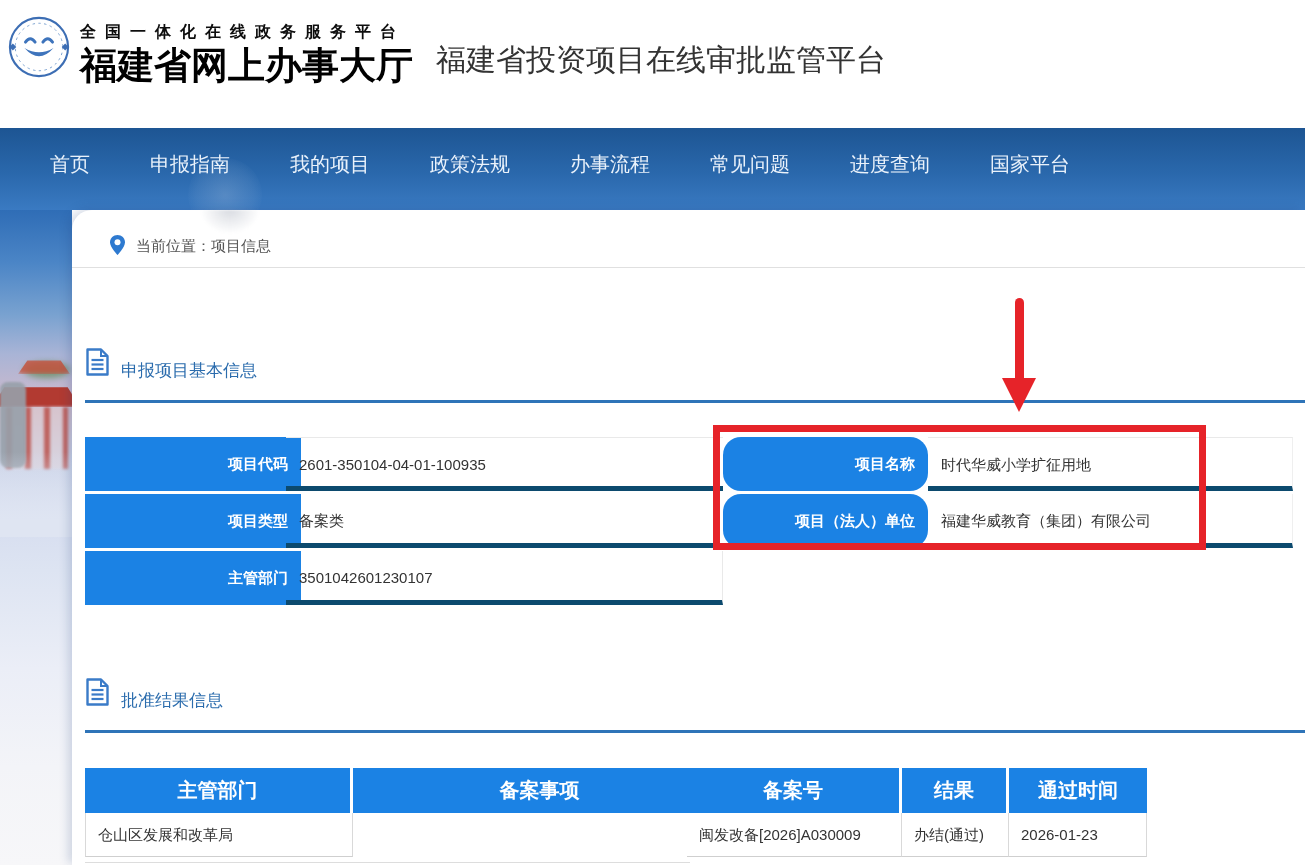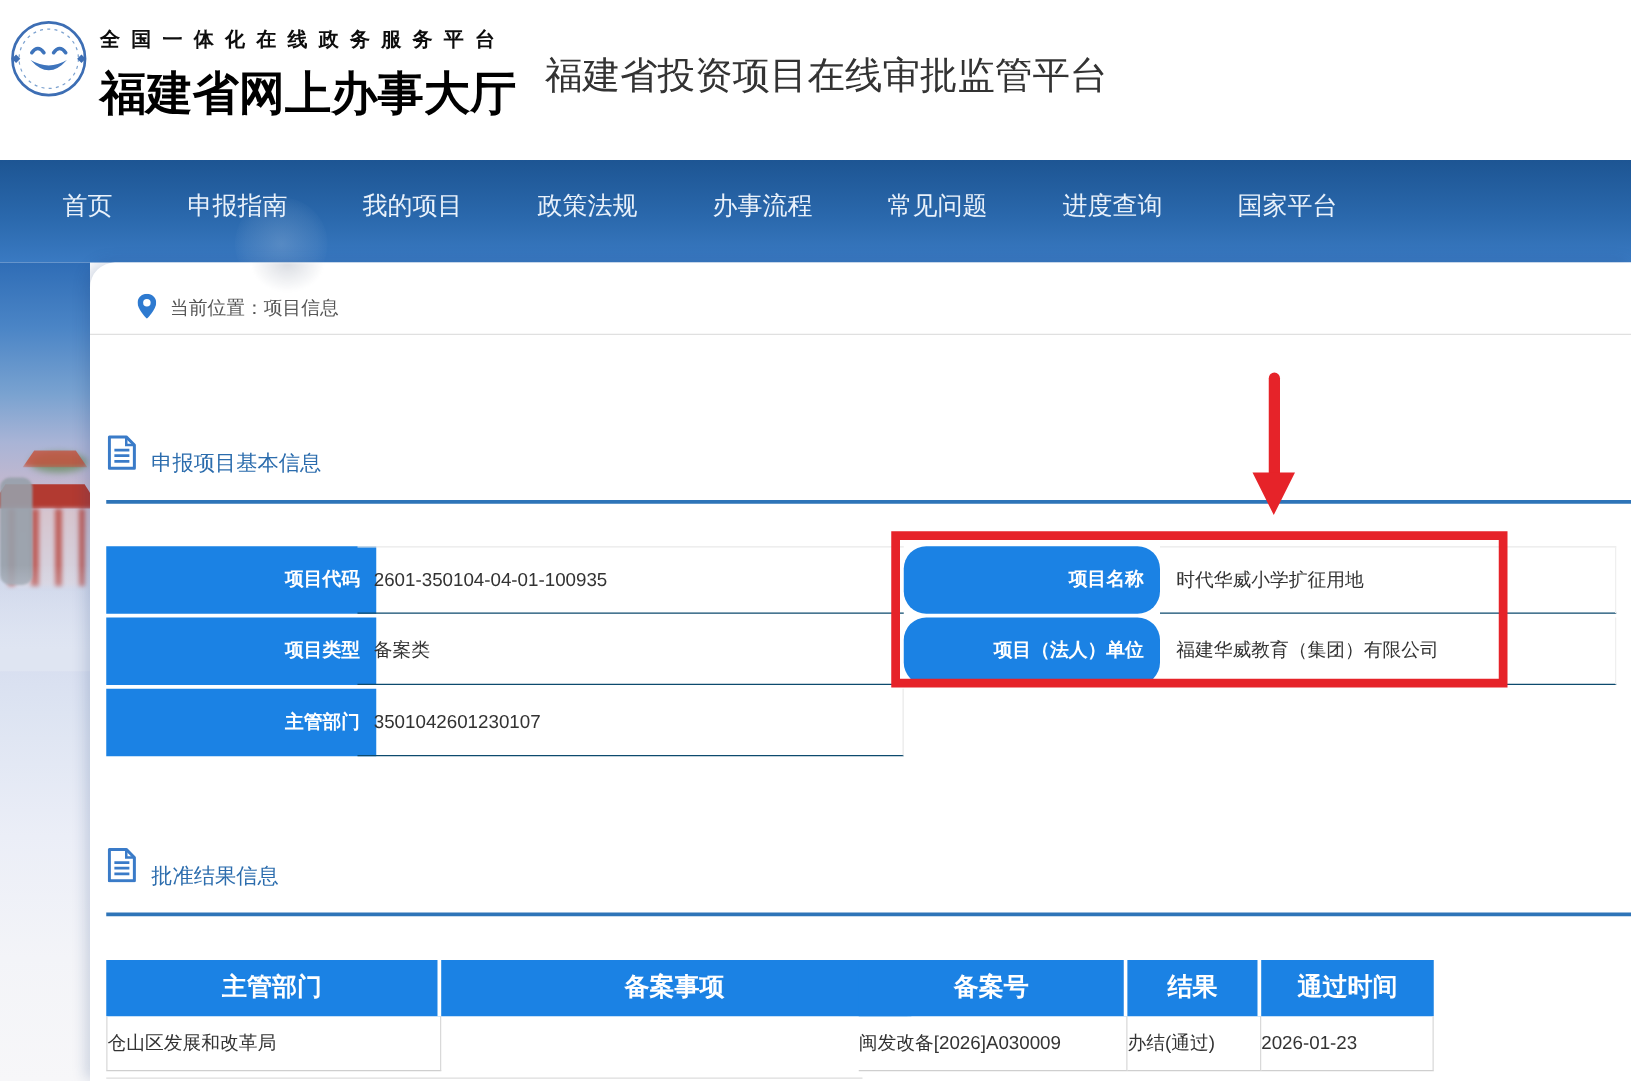--- a/index.html
+++ b/index.html
@@ -4,21 +4,21 @@
 <style>
   * { margin: 0; padding: 0; box-sizing: border-box; }
   html, body { width: 1305px; height: 865px; overflow: hidden; }
   body { font-family: "Liberation Sans", sans-serif; background: #fff; position: relative; }
 
   
   .header { position: absolute; left: 0; top: 0; width: 1305px; height: 128px; background: #fff; z-index: 2; }
   .logo-seal { position: absolute; left: 8px; top: 16px; width: 62px; height: 62px; }
   .logo-text { position: absolute; left: 80px; top: 22px; }
   .logo-line1 { font-size: 16px; font-weight: bold; letter-spacing: 9px; color: #0d0d0d; white-space: nowrap; }
-  .logo-line2 { font-family: "Liberation Serif", serif; font-size: 37px; font-weight: bold; color: #000; line-height: 1.1; margin-top: 13px; white-space: nowrap; }
+  .logo-line2 { font-family: "Liberation Serif", serif; font-size: 37px; font-weight: bold; color: #000; line-height: 1.1; margin-top: 3px; white-space: nowrap; }
   .platform-title { position: absolute; left: 436px; top: 40px; font-size: 30px; color: #333; white-space: nowrap; }
 
   
   .nav { position: absolute; left: 0; top: 128px; width: 1305px; height: 82px; z-index: 1;
          background: linear-gradient(180deg, #1d5593 0%, #2a68ac 55%, #3a7ac2 100%); }
   .nav-items { position: absolute; left: 50px; top: 23px; display: flex; gap: 60px; }
   .nav-item { color: #eaf2fb; font-size: 20px; white-space: nowrap; cursor: pointer; }
   .nav-emblem { position: absolute; left: 188px; top: 30px; width: 74px; height: 74px; border-radius: 50%;
                 background: radial-gradient(circle, rgba(150,180,215,0.35) 0%, rgba(150,180,215,0.12) 55%, rgba(150,180,215,0) 75%); }
   .nav-emblem-base { position: absolute; left: 200px; top: 210px; width: 60px; height: 24px; z-index: 3;
@@ -51,34 +51,34 @@
   .section-title { position: absolute; font-size: 17px; color: #2b6cad; white-space: nowrap; }
   .sec1-title { left: 49px; top: 149px; }
   .sec2-title { left: 49px; top: 479px; }
   .section-underline { position: absolute; left: 13px; right: 0; height: 3px; background: #2e74b8; }
   .sec1-line { top: 190px; }
   .sec2-line { top: 520px; }
 
   
   .cell { position: absolute; height: 54px; line-height: 54px; font-size: 15px; white-space: nowrap; overflow: hidden; }
   .cell.label { background: #1b82e4; color: #fff; font-weight: bold; text-align: right; padding-right: 13px; }
-  .cell.value { color: #333; padding-left: 13px; border-bottom: 1px solid #0c4a6e; }
+  .cell.value { color: #333; padding-left: 13px; border-bottom: 5px solid #0c4a6e; }
   .col-l-label { left: 13px;  width: 216px; }
   .col-l-value { left: 214px; width: 437px; }
   .col-r-label { left: 651px; width: 205px; border-radius: 18px; }
   .col-r-value { left: 856px; width: 365px; border-right: 1px solid #efefef; }
   .row1 { top: 227px; } .row2 { top: 284px; } .row3 { top: 341px; }
   .cell.value.row1 { border-top: 1px solid #e9e9e9; }
   .l3-value { border-right: 1px solid #e9e9e9; }
 
   
   .th { position: absolute; top: 558px; height: 45px; line-height: 45px; background: #1b82e4; color: #fff;
         font-weight: bold; font-size: 20px; text-align: center; border-right: 3px solid #fff; white-space: nowrap; }
   .td { position: absolute; top: 603px; height: 44px; line-height: 44px; font-size: 15px; color: #333;
-        border-right: 1px solid #d9d9d9; border-bottom: 1px solid #cfcfcf; white-space: nowrap; overflow: hidden; }
+        padding-left: 12px; border-right: 1px solid #d9d9d9; border-bottom: 1px solid #cfcfcf; white-space: nowrap; overflow: hidden; }
   .td.first { border-left: 1px solid #d9d9d9; }
   .tc1 { left: 13px;  width: 268px; }
   .tc2 { left: 281px; width: 376px; }
   .tc3 { left: 615px; width: 215px; }
   .tc4 { left: 830px; width: 107px; }
   .tc5 { left: 937px; width: 138px; border-right: none; }
   .td.tc5 { border-right: 1px solid #d9d9d9; }
   .next-row-hint { position: absolute; left: 13px; top: 652px; width: 605px; height: 1px; background: #ddd; }
 
   

